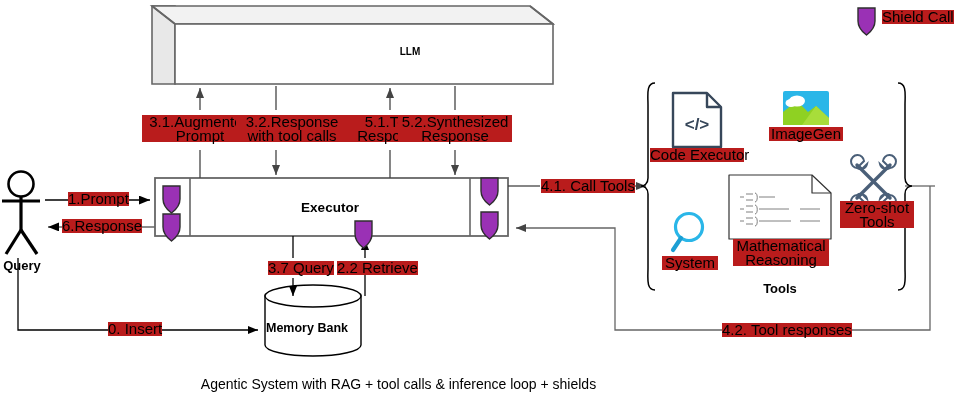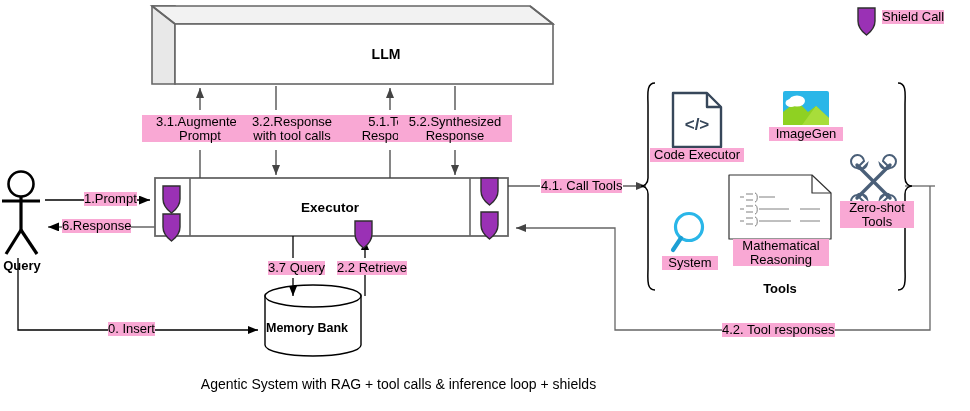--- a/index.html
+++ b/index.html
@@ -1,21 +1,21 @@
 <!DOCTYPE html>
 <html><head>
 <meta charset="utf-8">
 <style>
   html,body{margin:0;padding:0;background:#ffffff;}
   body{width:970px;height:411px;position:relative;overflow:hidden;
        font-family:"Liberation Sans","DejaVu Sans",sans-serif;color:#000;}
   #stage{position:absolute;left:0;top:0;width:970px;height:411px;}
   #svgroot{position:absolute;left:0;top:0;width:970px;height:411px;}
-  .lbl{position:absolute;font-size:13px;line-height:13.5px;color:#000;
-       text-align:center;white-space:nowrap;background:#f9a8d4;}
+  .lbl{position:absolute;font-size:15px;line-height:13.5px;color:#000;
+       text-align:center;white-space:nowrap;background:#b91c1c;}
   .ttl{position:absolute;text-align:center;font-weight:bold;}
 </style>
 </head>
 <body>
 
 <div id="stage">
 
 <svg id="svgroot" viewBox="0 0 970 411">
   <defs>
     <marker id="ah" markerWidth="9" markerHeight="9" refX="8" refY="3.2" orient="auto">
@@ -160,33 +160,33 @@
     <path d="M481,178 L498,178 L498,191 C498,199 492,203 489.5,205 C487,203 481,199 481,191 Z" fill="#9A31B5" stroke="#2f2f2f" stroke-width="1.4"></path>
   </g>
   <g>
     <path d="M481,212 L498,212 L498,225 C498,233 492,237 489.5,239 C487,237 481,233 481,225 Z" fill="#9A31B5" stroke="#2f2f2f" stroke-width="1.4"></path>
   </g>
   <g>
     <path d="M858,8 L875,8 L875,21 C875,29 869,33 866.5,35 C864,33 858,29 858,21 Z" fill="#9A31B5" stroke="#2f2f2f" stroke-width="1.4"></path>
   </g>
 </svg>
 
-<div class="ttl" style="left:175px;top:46px;width:422px;font-size:14px;">LLM</div>
+<div class="ttl" style="left:175px;top:46px;width:422px;font-size:10px;padding-left:24px;">LLM</div>
 
 <div class="ttl" style="left:190px;top:200px;width:280px;font-size:13.5px;">Executor</div>
 
 <div class="ttl" style="left:265px;top:321px;width:84px;font-size:12.5px;">Memory Bank</div>
 
 <div class="ttl" style="left:0px;top:258px;width:44px;font-size:13px;">Query</div>
 
 <div class="ttl" style="left:700px;top:281px;width:160px;font-size:13px;">Tools</div>
 
 <div class="lbl" style="left:882px;top:10px;">Shield Call</div>
 
-<div class="lbl" style="left:84px;top:192px;text-align:center;">1.Prompt</div>
+<div class="lbl" style="left:68px;top:192px;text-align:center;">1.Prompt</div>
 <div class="lbl" style="left:62px;top:219px;">6.Response</div>
 <div class="lbl" style="left:108px;top:322px;">0. Insert</div>
 <div class="lbl" style="left:268px;top:261px;">3.7 Query</div>
 <div class="lbl" style="left:337px;top:261px;">2.2 Retrieve</div>
 
 <div class="lbl" style="left:142px;top:115px;width:116px;">
   <span>3.1.Augmented</span><br>
   <span>Prompt</span>
 </div>
 

